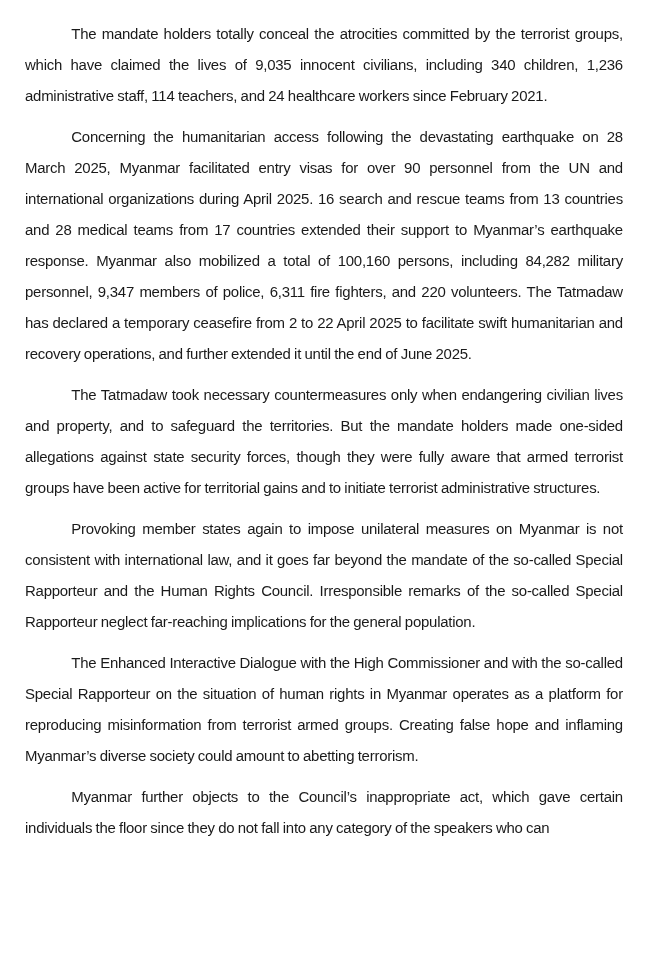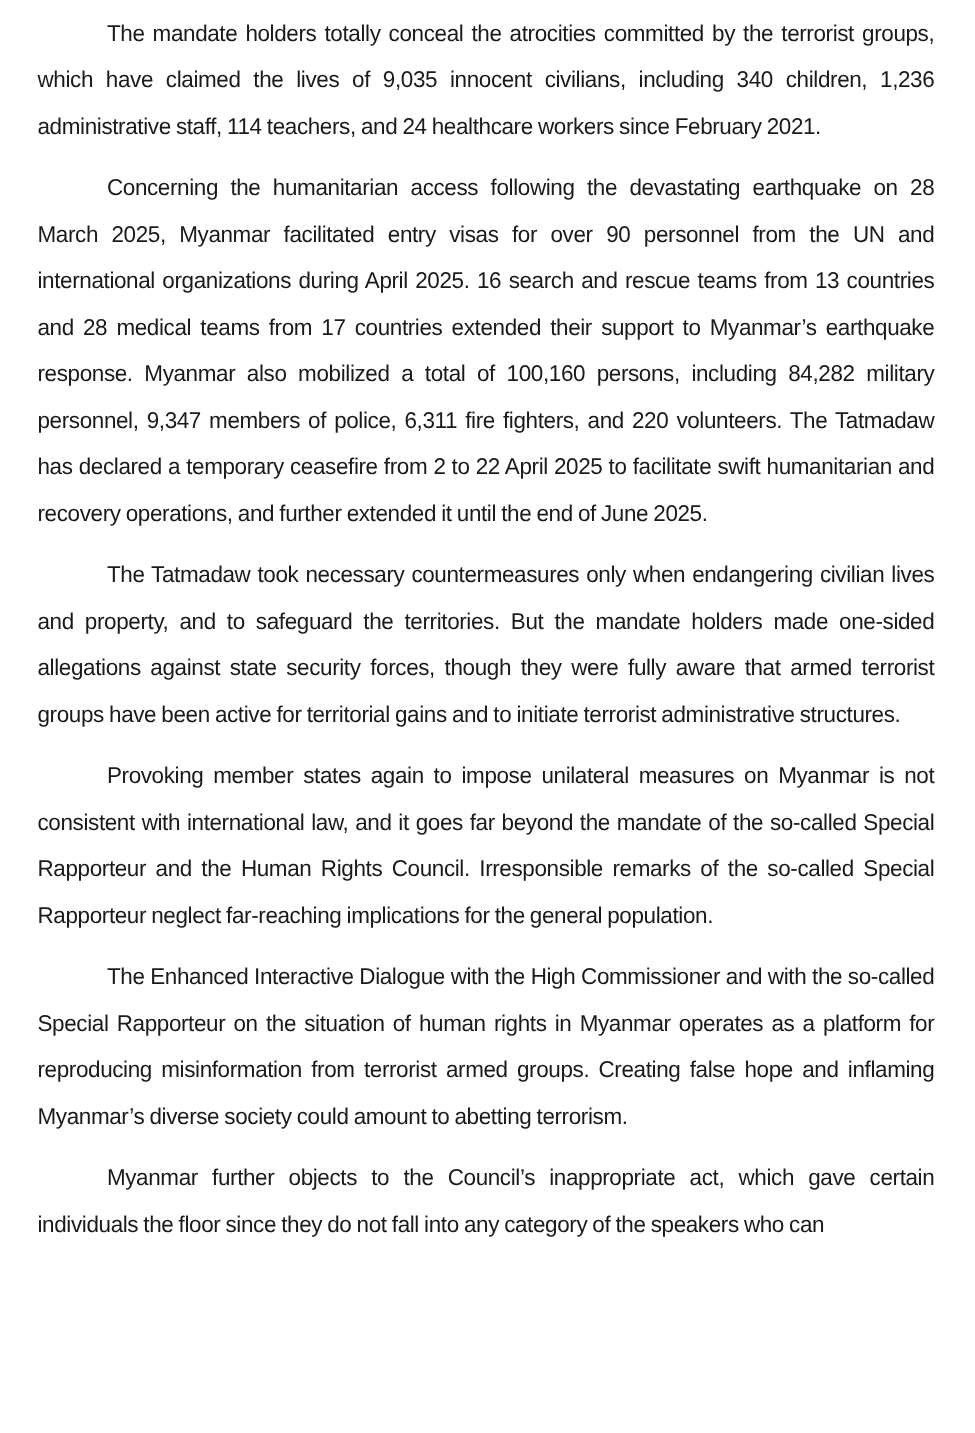--- a/index.html
+++ b/index.html
@@ -9,21 +9,21 @@
     }
     body {
       width: 650px;
       height: 955px;
       overflow: hidden;
       position: relative;
     }
     .page {
       position: absolute;
       left: 25px;
-      top: 7px;
+      top: 18px;
       width: 607px;
       color: #1a1a1a;
       font-family: "Liberation Sans", sans-serif;
       font-size: 15.2px;
       line-height: 31px;
       letter-spacing: -0.25px;
       word-spacing: -0.5px;
     }
     .para {
       margin: 0 0 10px 0;

